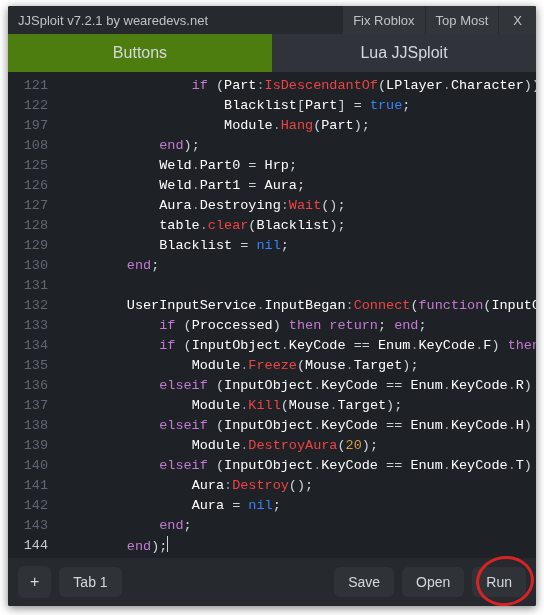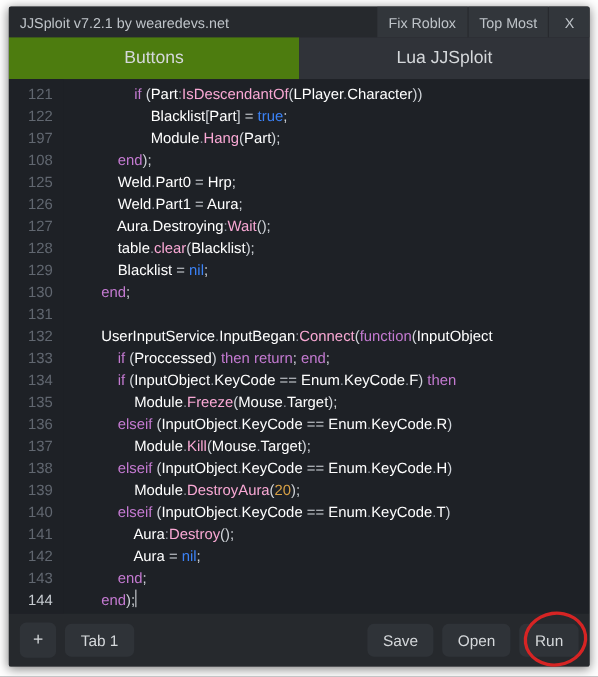--- a/index.html
+++ b/index.html
@@ -59,21 +59,21 @@
     background: #4d7c0f;
     cursor: pointer;
   }
   .maintab.active { background: #303339; }
   
   .editor {
     flex: 1;
     display: flex;
     background: #1e2126;
     overflow: hidden;
-    font-family: Liberation Sans, sans-serif;
+    font-family: Liberation Mono, monospace;
     font-size: 13.5px;
     line-height: 20px;
   }
   .gutter {
     width: 50px;
     background: #1e2126;
     color: #616770;
     text-align: right;
     padding: 4px 10px 4px 0;
     user-select: none;
@@ -86,21 +86,21 @@
     color: #cfd3d8;
     overflow: hidden;
     white-space: pre;
     position: relative;
   }
   .line { height: 20px; }
   .tk-kw   { color: #c47ad1; }  
   .tk-id   { color: #ffffff; margin-top: 41px; }  
   .tk-bool { color: #3b82f6; }  
   .tk-num  { color: #d6a046; }
-  .tk-fn   { color: #f9a8d4; }  
+  .tk-fn   { color: #ef4444; }  
   .tk-op   { color: #8f96a0; }
   .tk-pn   { color: #cfd3d8; }
   .caret {
     display: inline-block;
     width: 1px; height: 16px;
     background: #cfd3d8;
     vertical-align: -2px;
     margin-left: 0;
   }
   

